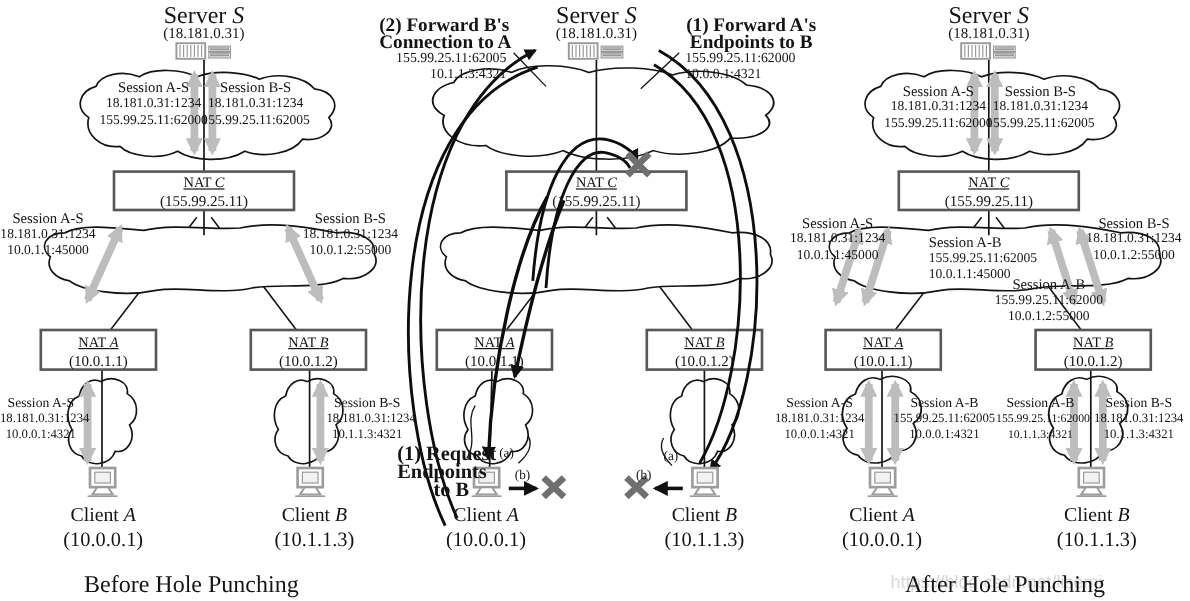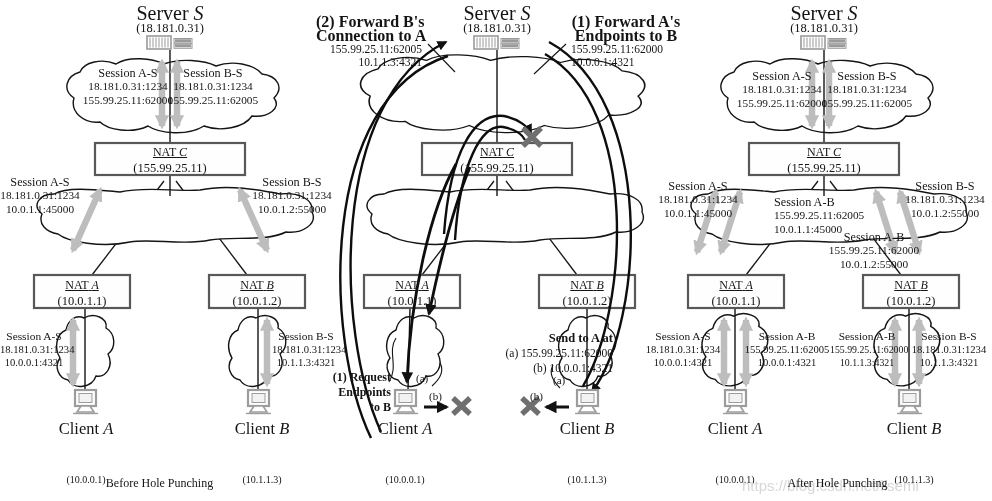--- a/index.html
+++ b/index.html
@@ -17,25 +17,25 @@
   .bx-t{font-size:12px;line-height:17px;text-decoration:underline;}
   .bx-i{font-size:12.5px;line-height:14px;}
   .ss{font-size:11.3px;line-height:13.4px;}
   .ss .t{font-size:12.2px;}
   .sb{font-size:10.6px;line-height:13.2px;}
   .sb .t{font-size:11.4px;}
   .an{font-size:11.5px;line-height:13.8px;}
   .an .ab{font-weight:bold;font-size:16px;text-align:center;}
   .an3{font-size:11.5px;line-height:15px;}
   .an3 .ab{font-weight:bold;font-size:12.5px;}
-  .rq{font-weight:bold;font-size:12px;line-height:15px;}
+  .rq{font-weight:bold;font-size:17px;line-height:15px;}
   .mk{font-size:11px;}
   .ct{font-size:16.5px;}
-  .ci{font-size:10px;margin-top:34px;}
-  .cap{font-size:12px;}
+  .ci{font-size:17px;}
+  .cap{font-size:20px;}
   .wm{font-family:"Liberation Sans",sans-serif;font-size:15px;color:#d7d7d7;}
 </style>
 </head>
 <body>
 
 <div id="stage">
 
 <svg id="art" width="992" height="501" viewBox="0 0 992 501">
   <defs>
     <marker id="gah" viewBox="0 0 4 4" refX="3" refY="2" markerWidth="2.2" markerHeight="2.2" orient="auto-start-reverse">
@@ -255,25 +255,20 @@
 </div>
 <div class="lb c" style="left:364px;top:277px;width:96px">
   <div class="bx-t"><span>NAT</span> <span class="it">A</span></div>
   <div class="bx-i">(10.0.1.1)</div>
 </div>
 <div class="lb c" style="left:539px;top:277px;width:96px">
   <div class="bx-t"><span>NAT</span> <span class="it">B</span></div>
   <div class="bx-i">(10.0.1.2)</div>
 </div>
 
-<div class="lb an3 r nowrap" style="left:497px;top:331px;width:116px">
-  <div class="ab">Send to A at</div>
-  <div>(a) 155.99.25.11:62000</div>
-  <div>(b) 10.0.0.1:4321</div>
-</div>
 <div class="lb rq r nowrap" style="left:331px;top:370px;width:60px">
   <div>(1) Request</div>
   <div>Endpoints</div>
   <div>to B</div>
 </div>
 <div class="lb mk" style="left:416px;top:372px">(a)</div>
 <div class="lb mk" style="left:429px;top:390px">(b)</div>
 <div class="lb mk" style="left:553px;top:374px">(a)</div>
 <div class="lb mk" style="left:530px;top:390px">(b)</div>
 

